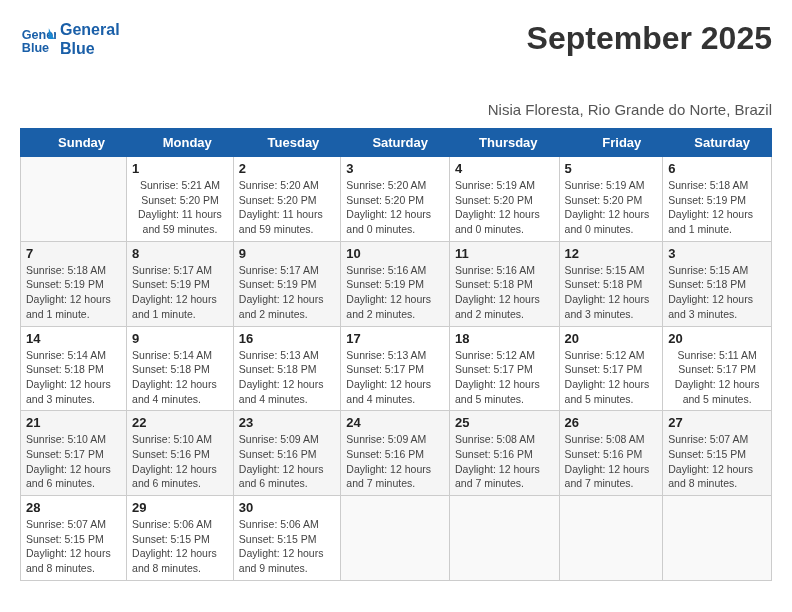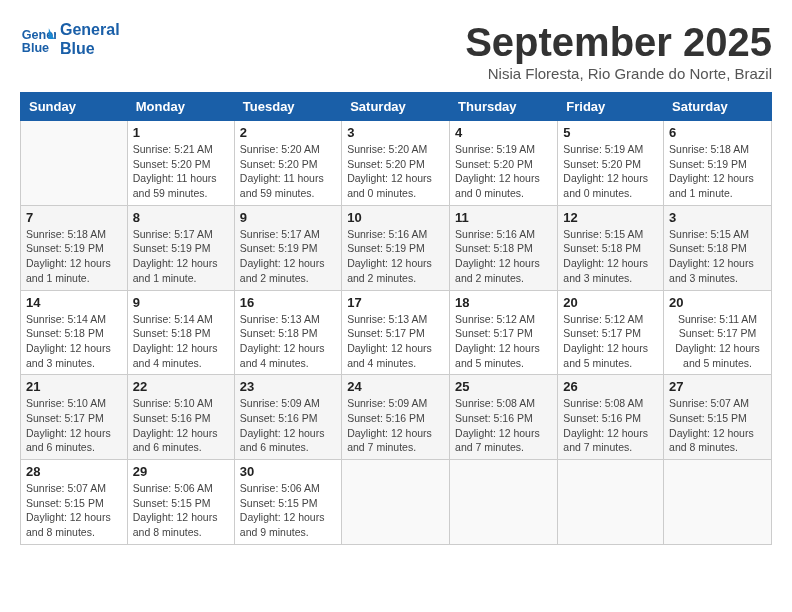--- a/index.html
+++ b/index.html
@@ -22,38 +22,39 @@
     }
     .logo-icon {
       width: 36px;
       height: 36px;
       margin-right: 4px;
     }
     .title-area {
       text-align: right;
     }
     .month-title {
-      font-size: 40px;
+      font-size: 32px;
       font-weight: bold;
       color: #333;
     }
     .location {
       font-size: 15px;
       color: #555;
+      margin-top: 44px;
     }
     table {
       width: 100%;
       border-collapse: collapse;
       font-size: 11px;
     }
     thead tr th {
       background-color: #1a5fa8;
       color: #fff;
-      padding: 6px 8px;
-      text-align: left;
+      padding: 6px 21px;
+      text-align: right;
       font-size: 13px;
       font-weight: bold;
       border: 1px solid #1a5fa8;
     }
     tbody tr td {
       border: 1px solid #ccc;
       vertical-align: top;
       padding: 4px 5px;
       height: 80px;
       width: 113px;
@@ -111,21 +112,21 @@
         <th>Thursday</th>
         <th>Friday</th>
         <th>Saturday</th>
       </tr>
   </thead>
   <tbody id="calendar-body">
   <tr>
         <td class="empty"></td>
         <td>
           <span class="day-num">1</span>
-          <div class="day-info" style="white-space: pre-line;">Sunrise: 5:21 AM
+          <div class="day-info" style="white-space: pre-line; text-align: center;">Sunrise: 5:21 AM
 Sunset: 5:20 PM
 Daylight: 11 hours
 and 59 minutes.</div>
         </td>
         <td>
           <span class="day-num">2</span>
           <div class="day-info" style="white-space: pre-line;">Sunrise: 5:20 AM
 Sunset: 5:20 PM
 Daylight: 11 hours
 and 59 minutes.</div>

